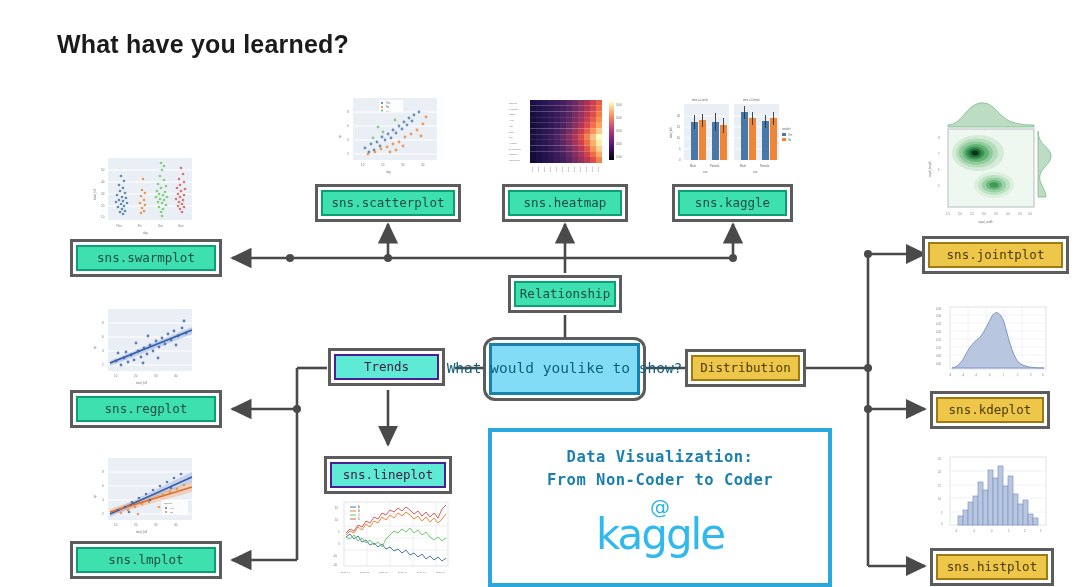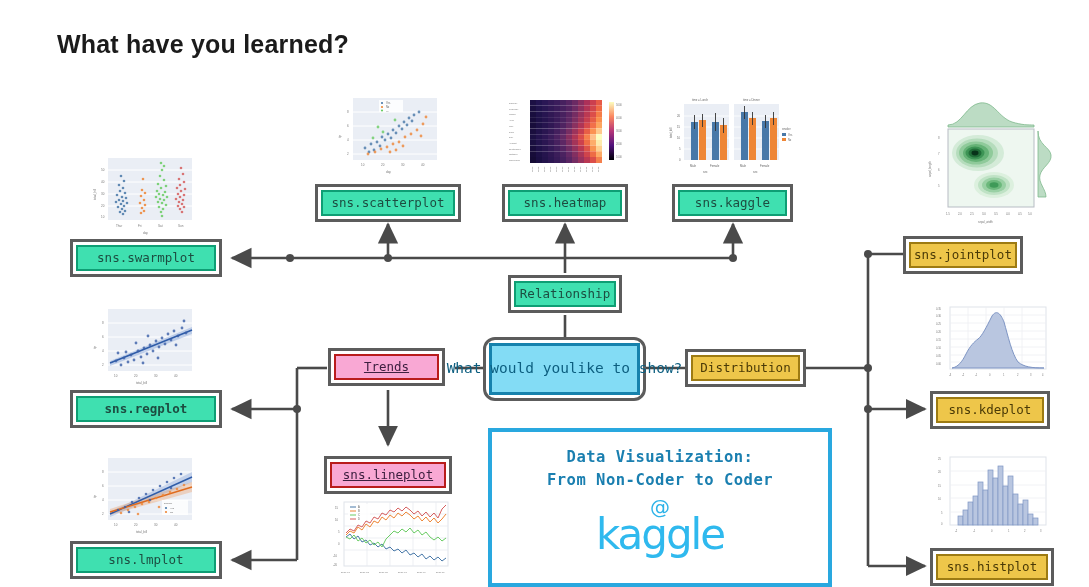--- a/index.html
+++ b/index.html
@@ -45,21 +45,21 @@
     font-size: 12.5px;
     line-height: 1.25;
     text-align: center;
     white-space: pre;
   }
   
   .n-green .inner { background:#3fe0b0; border:2px solid #0e9e74; color:#1d4d41; }
   
   .n-gold .inner  { background:#eec64a; border:2px solid #9d7b13; color:#4a3a07; }
   
-  .n-purple .inner{ background:#f9a8d4; border:2px solid #b91c1c; color:#3e2040;text-decoration:underline; }
+  .n-purple .inner{ background:#5eead4; border:2px solid #4c1d95; color:#3e2040; }
   
   .n-blue { border-width:3px;border-radius:12px; }
   .n-blue .inner  { background:#83dcf5; border:3px solid #1682ad; color:#0d5f80;
                     font-size:14.5px; line-height:1.45; }
 
   
   .thumb { position: absolute; background: #ffffff; }
   .thumb svg { display: block; }
 
   
@@ -170,33 +170,33 @@
   </div>
 
   <div class="node n-green" style="left:672px; top:184px; width:121px; height:38px;">
     <div class="inner">sns.kaggle</div>
   </div>
 
   <div class="node n-green" style="left:70px; top:239px; width:152px; height:38px;">
     <div class="inner">sns.swarmplot</div>
   </div>
 
-  <div class="node n-green" style="left:70px; top:390px; width:152px; height:38px;font-weight:bold;">
+  <div class="node n-green" style="left:70px; top:390px; width:152px; height:38px;">
     <div class="inner">sns.regplot</div>
   </div>
 
   <div class="node n-green" style="left:70px; top:541px; width:152px; height:38px;">
     <div class="inner">sns.lmplot</div>
   </div>
 
   <div class="node n-purple" style="left:324px; top:456px; width:128px; height:38px;">
     <div class="inner">sns.lineplot</div>
   </div>
 
-  <div class="node n-gold" style="left:903px; top:236px; width:120px; height:38px;">
+  <div class="node n-gold" style="left:922px; top:236px; width:147px; height:38px;">
     <div class="inner">sns.jointplot</div>
   </div>
 
   <div class="node n-gold" style="left:930px; top:391px; width:120px; height:38px;">
     <div class="inner">sns.kdeplot</div>
   </div>
 
   <div class="node n-gold" style="left:930px; top:548px; width:124px; height:38px;">
     <div class="inner">sns.histplot</div>
   </div>

